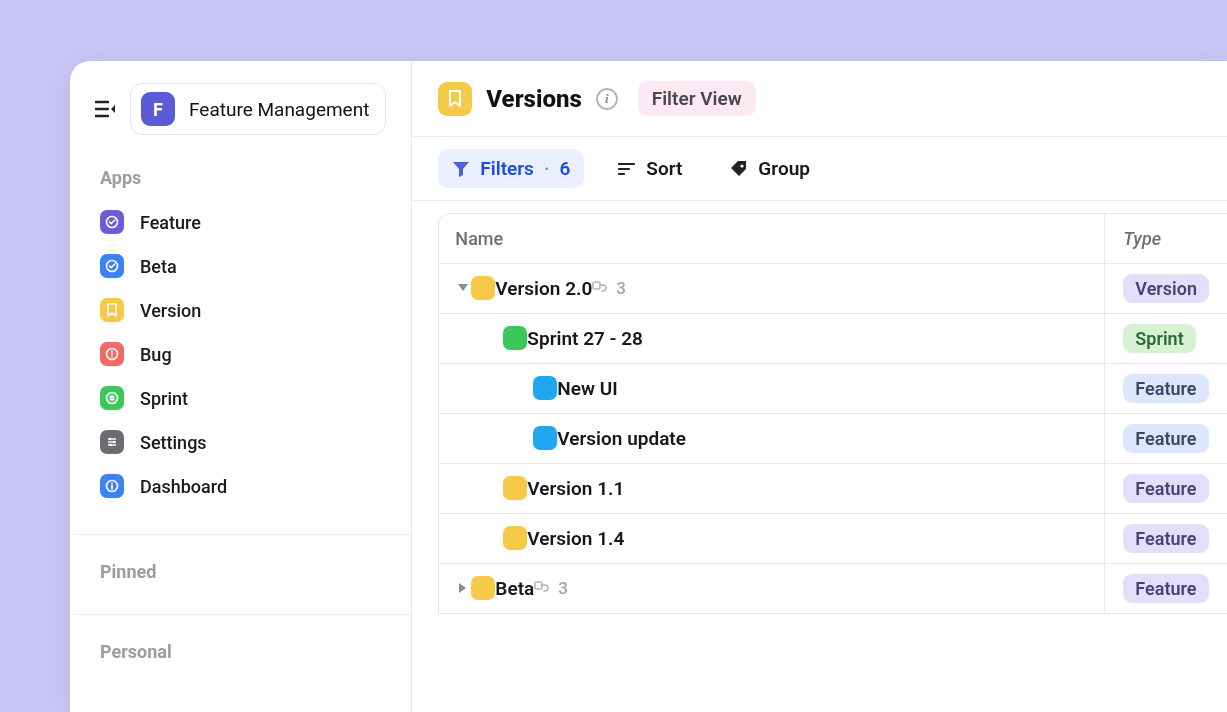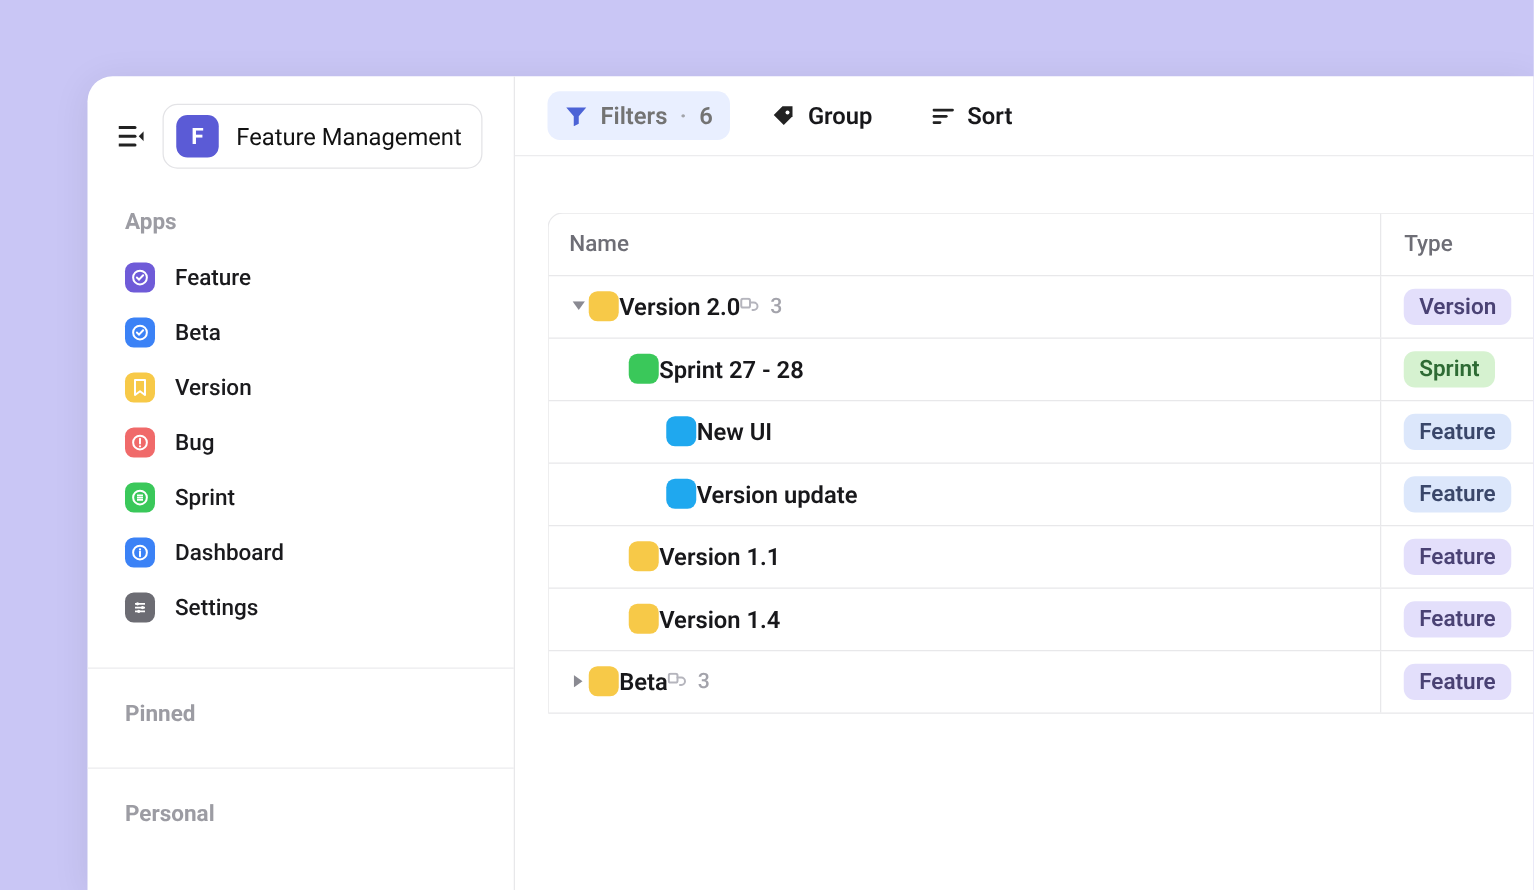--- a/index.html
+++ b/index.html
@@ -154,41 +154,40 @@
 .tool-chip {
   display: flex;
   align-items: center;
   gap: 10px;
   padding: 8px 14px;
   border-radius: 10px;
   font-size: 19px;
   font-weight: 600;
   cursor: pointer;
 }
-.tool-chip.filters { background: #e9efff; color: #737373; }
+.tool-chip.filters { background: #e9efff; color: #1d4ed8; }
 .tool-chip .dot { opacity: 0.6; }
 .tool-chip.plain { color: #18181b; }
 
 .table-wrap { padding: 12px 0 0 26px; flex: 1; overflow: hidden; }
 .table {
   border: 1px solid #e8e8ea;
   border-right: none;
   border-bottom: none;
   border-radius: 12px 0 0 0;
-  margin-top: 33px;
 }
 .thead {
   display: flex;
   border-bottom: 1px solid #e8e8ea;
   font-size: 18px;
   color: #6e6e76;
   font-weight: 500;
 }
 .th-name { flex: 0 0 666px; padding: 14px 16px 14px 16px; border-right: 1px solid #e8e8ea; }
-.th-type { flex: 1; padding: 14px 18px; }
+.th-type { flex: 1; padding: 14px 18px; font-style: italic; }
 .tbody {}
 .row {
   display: flex;
   border-bottom: 1px solid #e8e8ea;
   font-size: 19px;
   font-weight: 550;
   color: #18181b;
 }
 .row.indent-1 .cell-name-inner { padding-left: 16px; }
 .row.indent-2 .cell-name-inner { padding-left: 48px; }
@@ -300,77 +299,87 @@
           <svg width="14" height="14" viewBox="0 0 14 14">
               <circle cx="7" cy="7" r="5.5" fill="none" stroke="#fff" stroke-width="1.6"></circle>
               <line x1="4.6" y1="5.2" x2="9.4" y2="5.2" stroke="#fff" stroke-width="1.4"></line>
               <line x1="4.6" y1="7" x2="9.4" y2="7" stroke="#fff" stroke-width="1.4"></line>
               <line x1="4.6" y1="8.8" x2="9.4" y2="8.8" stroke="#fff" stroke-width="1.4"></line>
             </svg>
         </div>
         <span class="nav-label">Sprint</span>
       </div>
       <div class="nav-item">
-        <div class="nav-icon" style="background:#3b82f6">
-          <svg width="14" height="14" viewBox="0 0 14 14">
-              <circle cx="7" cy="7" r="5.5" fill="none" stroke="#fff" stroke-width="1.6"></circle>
-              <circle cx="7" cy="4.4" r="0.9" fill="#fff"></circle>
-              <line x1="7" y1="6.2" x2="7" y2="10" stroke="#fff" stroke-width="1.6" stroke-linecap="round"></line>
-            </svg>
-        </div>
-        <span class="nav-label">Dashboard</span>
-      </div>
-      <div class="nav-item">
         <div class="nav-icon" style="background:#6c6c73">
           <svg width="14" height="14" viewBox="0 0 14 14">
               <line x1="3" y1="4" x2="11" y2="4" stroke="#fff" stroke-width="1.4"></line>
               <circle cx="5" cy="4" r="1.3" fill="#fff"></circle>
               <line x1="3" y1="7" x2="11" y2="7" stroke="#fff" stroke-width="1.4"></line>
               <circle cx="9" cy="7" r="1.3" fill="#fff"></circle>
               <line x1="3" y1="10" x2="11" y2="10" stroke="#fff" stroke-width="1.4"></line>
               <circle cx="6" cy="10" r="1.3" fill="#fff"></circle>
             </svg>
         </div>
         <span class="nav-label">Settings</span>
       </div>
+      <div class="nav-item">
+        <div class="nav-icon" style="background:#3b82f6">
+          <svg width="14" height="14" viewBox="0 0 14 14">
+              <circle cx="7" cy="7" r="5.5" fill="none" stroke="#fff" stroke-width="1.6"></circle>
+              <circle cx="7" cy="4.4" r="0.9" fill="#fff"></circle>
+              <line x1="7" y1="6.2" x2="7" y2="10" stroke="#fff" stroke-width="1.6" stroke-linecap="round"></line>
+            </svg>
+        </div>
+        <span class="nav-label">Dashboard</span>
+      </div>
     </div>
 
     <div class="hr"></div>
     <div class="section-header">Pinned</div>
     <div style="height:18px"></div>
     <div class="hr"></div>
     <div class="section-header">Personal</div>
   </aside>
 
   <section class="main">
 
+    <div class="main-header">
+      <div class="page-icon">
+        <svg width="16" height="18" viewBox="0 0 16 18">
+            <path d="M3 1 h10 v15 l-5-4 l-5 4 Z" fill="none" stroke="#fff" stroke-width="2" stroke-linejoin="round"></path>
+          </svg>
+      </div>
+      <div class="page-title">Versions</div>
+      <div class="info-icon-circle">i</div>
+      <div class="filter-view">Filter View</div>
+    </div>
 
     <div class="toolbar">
       <div class="tool-chip filters">
         <svg width="18" height="16" viewBox="0 0 18 16">
             <path d="M1 1 h16 l-6 7 v6 l-4 2 v-8 Z" fill="#4c63d6"></path>
           </svg>
         <span>Filters</span>
         <span class="dot">·</span>
         <span>6</span>
       </div>
       <div class="tool-chip plain">
-        <svg width="18" height="18" viewBox="0 0 18 18">
-            <path d="M1 8 l7-7 h8 v8 l-7 7 Z" fill="#222"></path>
-            <circle cx="12" cy="6" r="1.6" fill="#fff"></circle>
-          </svg>
-        <span>Group</span>
-      </div>
-      <div class="tool-chip plain">
         <svg width="18" height="14" viewBox="0 0 18 14">
             <line x1="1" y1="2" x2="16" y2="2" stroke="#222" stroke-width="2.2" stroke-linecap="round"></line>
             <line x1="1" y1="7" x2="11" y2="7" stroke="#222" stroke-width="2.2" stroke-linecap="round"></line>
             <line x1="1" y1="12" x2="6" y2="12" stroke="#222" stroke-width="2.2" stroke-linecap="round"></line>
           </svg>
         <span>Sort</span>
+      </div>
+      <div class="tool-chip plain">
+        <svg width="18" height="18" viewBox="0 0 18 18">
+            <path d="M1 8 l7-7 h8 v8 l-7 7 Z" fill="#222"></path>
+            <circle cx="12" cy="6" r="1.6" fill="#fff"></circle>
+          </svg>
+        <span>Group</span>
       </div>
     </div>
 
     <div class="table-wrap">
       <div class="table">
         <div class="thead">
           <div class="th-name">Name</div>
           <div class="th-type">Type</div>
         </div>
         <div class="tbody" id="tbody">

